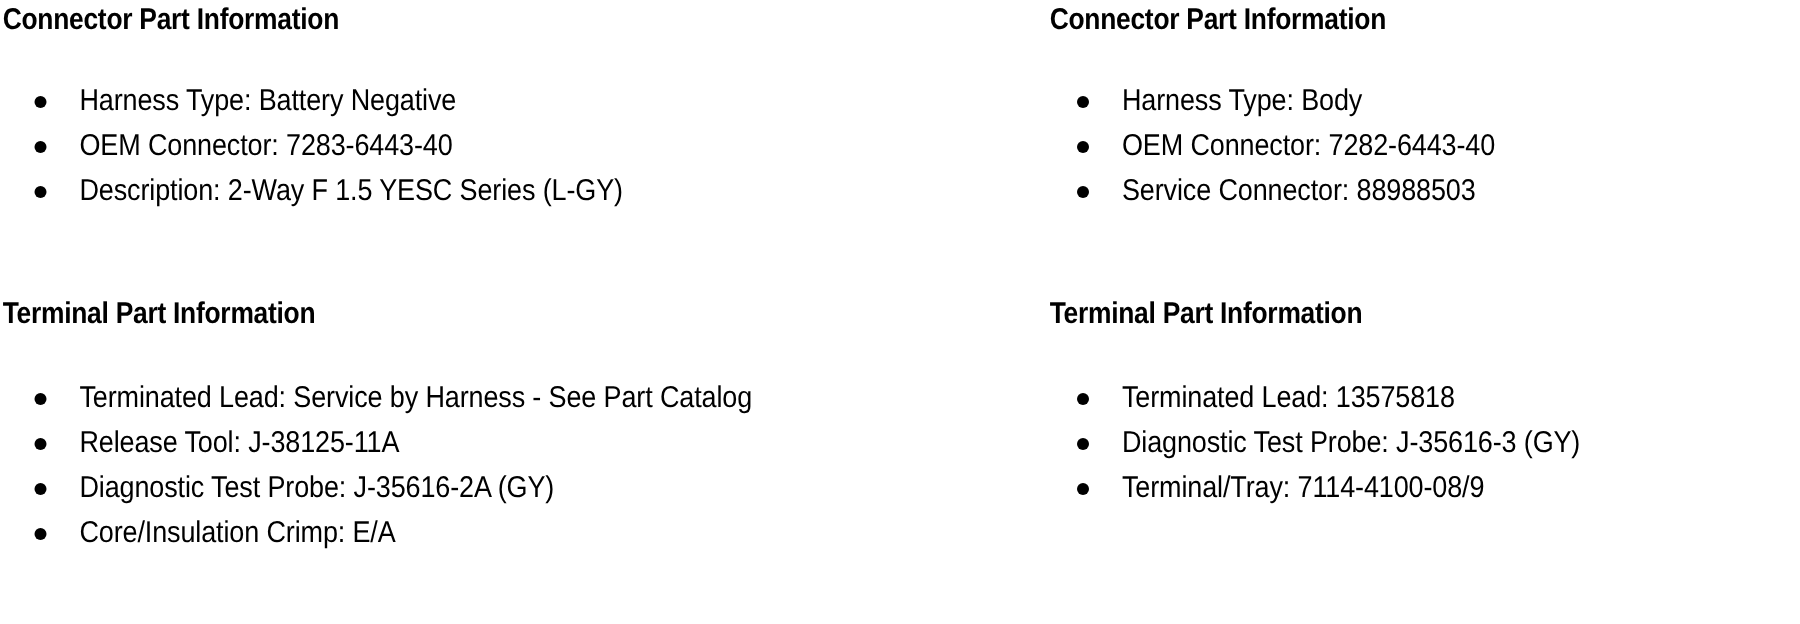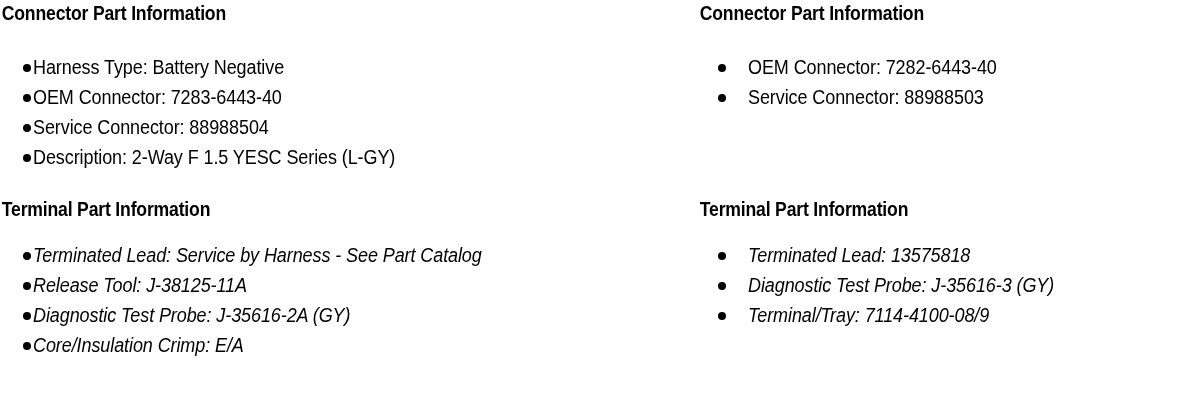--- a/index.html
+++ b/index.html
@@ -48,27 +48,27 @@
     padding: 2px 0 0 2px;
   }
 
   ul.bullet-list {
     list-style: none;
     margin: 0;
     padding: 0;
     position: relative;
   }
   .section.connector ul.bullet-list { margin-top: 28px; }
-  .section.terminal  ul.bullet-list { margin-top: 20px; font-style: italic; }
+  .section.terminal  ul.bullet-list { margin-top: 30px; }
 
   ul.bullet-list li {
     position: relative;
     height: 30px;
     line-height: 30px;
-    padding-left: 33px;
+    padding-left: 53px;
     white-space: nowrap;
   }
   .column.right ul.bullet-list li { padding-left: 50px; }
 
   .bullet-dot {
     position: absolute;
     left: 23px;
     top: 12px;
     width: 8px;
     height: 8px;
@@ -100,24 +100,20 @@
         <li>
           <span class="bullet-dot"></span>
           <span class="bullet-text">Harness Type: Battery Negative</span>
         </li>
         <li>
           <span class="bullet-dot"></span>
           <span class="bullet-text">OEM Connector: 7283-6443-40</span>
         </li>
         <li>
           <span class="bullet-dot"></span>
-          <span class="bullet-text">Service Connector: 88988504</span>
-        </li>
-        <li>
-          <span class="bullet-dot"></span>
           <span class="bullet-text">Description: 2-Way F 1.5 YESC Series (L-GY)</span>
         </li>
       </ul>
     </div>
 
     <div class="section terminal">
       <h2 class="section-heading">Terminal Part Information</h2>
       <ul class="bullet-list">
         <li>
           <span class="bullet-dot"></span>
@@ -140,20 +136,24 @@
 
   </div>
 
   <div class="column right">
 
     <div class="section connector">
       <h2 class="section-heading">Connector Part Information</h2>
       <ul class="bullet-list">
         <li>
           <span class="bullet-dot"></span>
+          <span class="bullet-text">Harness Type: Body</span>
+        </li>
+        <li>
+          <span class="bullet-dot"></span>
           <span class="bullet-text">OEM Connector: 7282-6443-40</span>
         </li>
         <li>
           <span class="bullet-dot"></span>
           <span class="bullet-text">Service Connector: 88988503</span>
         </li>
       </ul>
     </div>
 
     <div class="section terminal">

